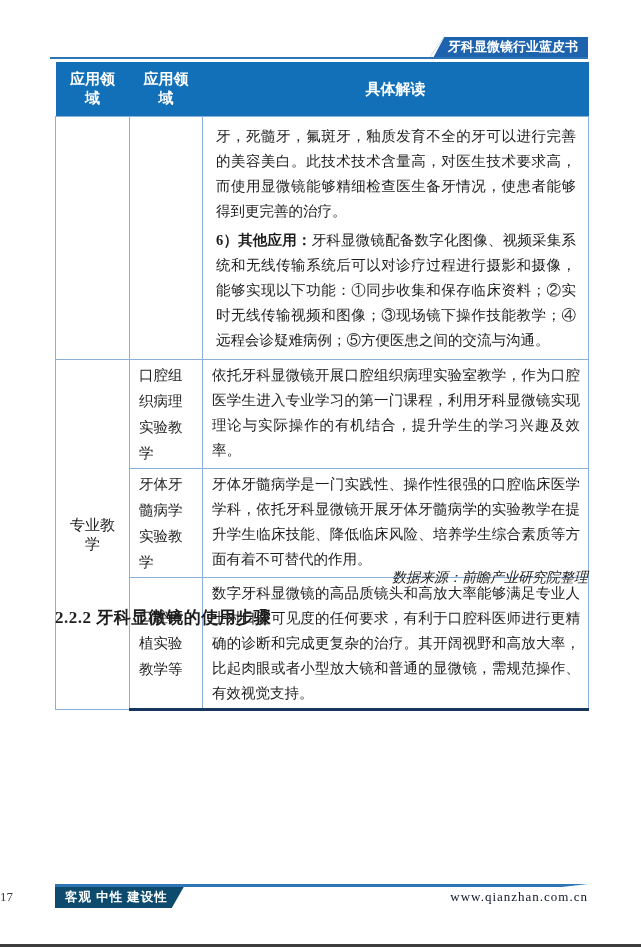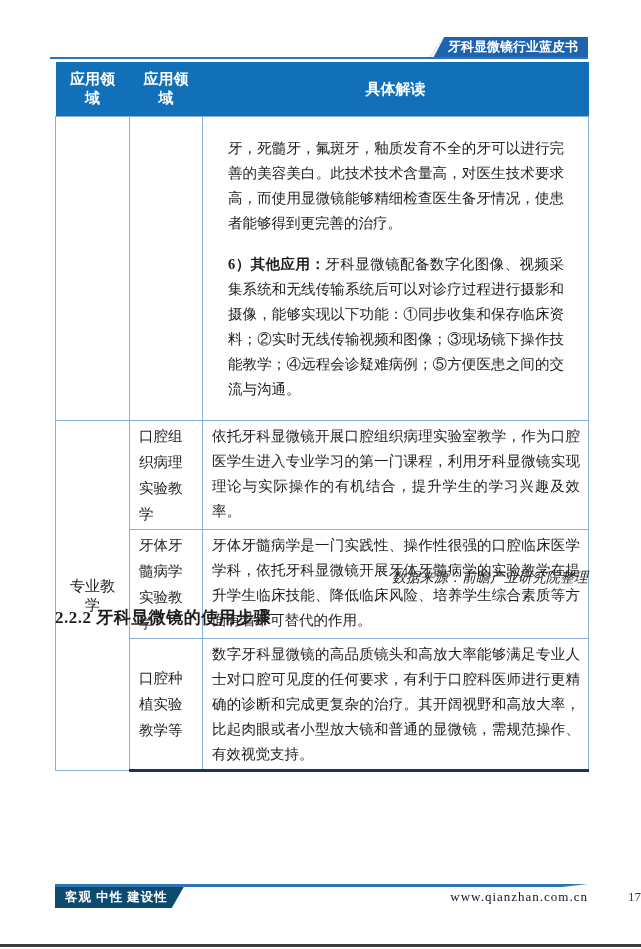--- a/index.html
+++ b/index.html
@@ -41,21 +41,21 @@
   .app-table th{
     background:var(--table_header_blue);color:#fff;font-weight:bold;
     font-size:15px;height:29px;padding:8px;border:none;
   }
   .app-table td{
     border:1px solid var(--border_blue);vertical-align:middle;
     box-sizing:border-box;padding:2px 8px;
   }
   .app-table tr.tbl-bottom td{border-bottom:3px solid var(--table_bottom_blue);}
   td.detail-cell{line-height:25px;text-align:justify;vertical-align:top;padding:3px 8px 2px 9px;}
-  td.detail-cell p{margin:16px;}
+  td.detail-cell p{margin:4px;}
   td.sub-cell{line-height:26px;font-size:14.5px;padding-left:9px;}
   td.group-cell{text-align:center;font-size:15px;}
   .row-cont{height:199px;}
   .row-a{height:77px;}
   .row-b{height:94px;}
   .row-c{height:98px;}
   .source-note{
     position:absolute;right:53px;top:569px;font-style:italic;font-size:14px;color:#222;
   }
   
@@ -69,21 +69,21 @@
   
   .footer-rule{position:absolute;left:55px;top:884px;width:533px;height:3px;background:var(--rule_blue);
     clip-path:polygon(0 0,100% 0,calc(100% - 26px) 100%,0 100%);}
   .footer-badge{
     position:absolute;left:55px;top:887px;height:21px;line-height:21px;
     background:#0c4a6e;color:#fff;font-weight:bold;font-size:12.5px;
     padding:0 16px 0 10px;clip-path:polygon(0 0,100% 0,calc(100% - 12px) 100%,0 100%);
     letter-spacing:1px;
   }
   .page-number{
-    position:absolute;left:0;top:889px;width:641px;text-align:right;
+    position:absolute;left:0;top:889px;width:641px;text-align:left;
     font-size:13px;color:#3c3c3c;font-family:"Liberation Serif",serif;
   }
   .website{
     position:absolute;right:53px;top:889px;font-size:13px;color:#0f172a;
     font-family:Liberation Serif, serif;letter-spacing:1px;text-align:center;
   }
   .scan-edge{position:absolute;left:0;top:944px;width:641px;height:3px;background:#3d3d3d;}
 </style>
 </head>
 <body>

